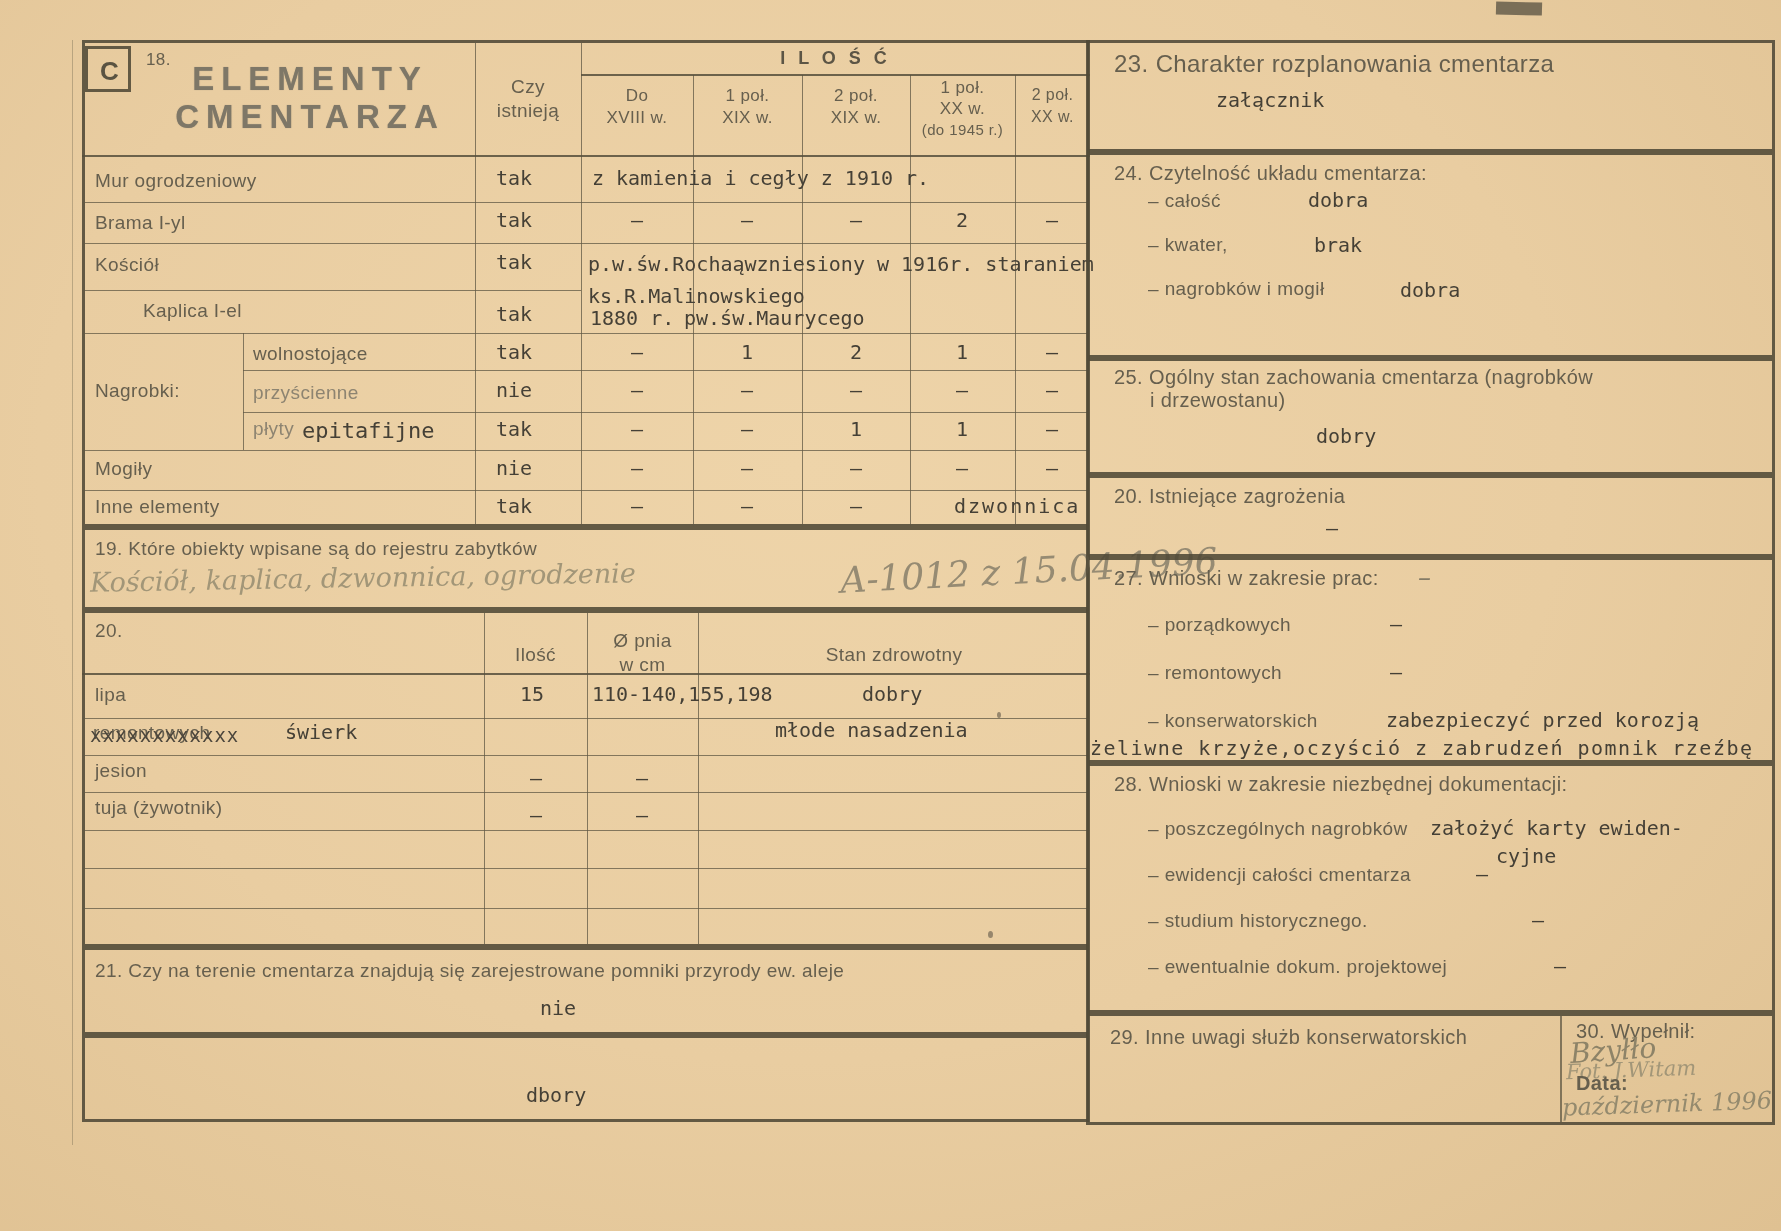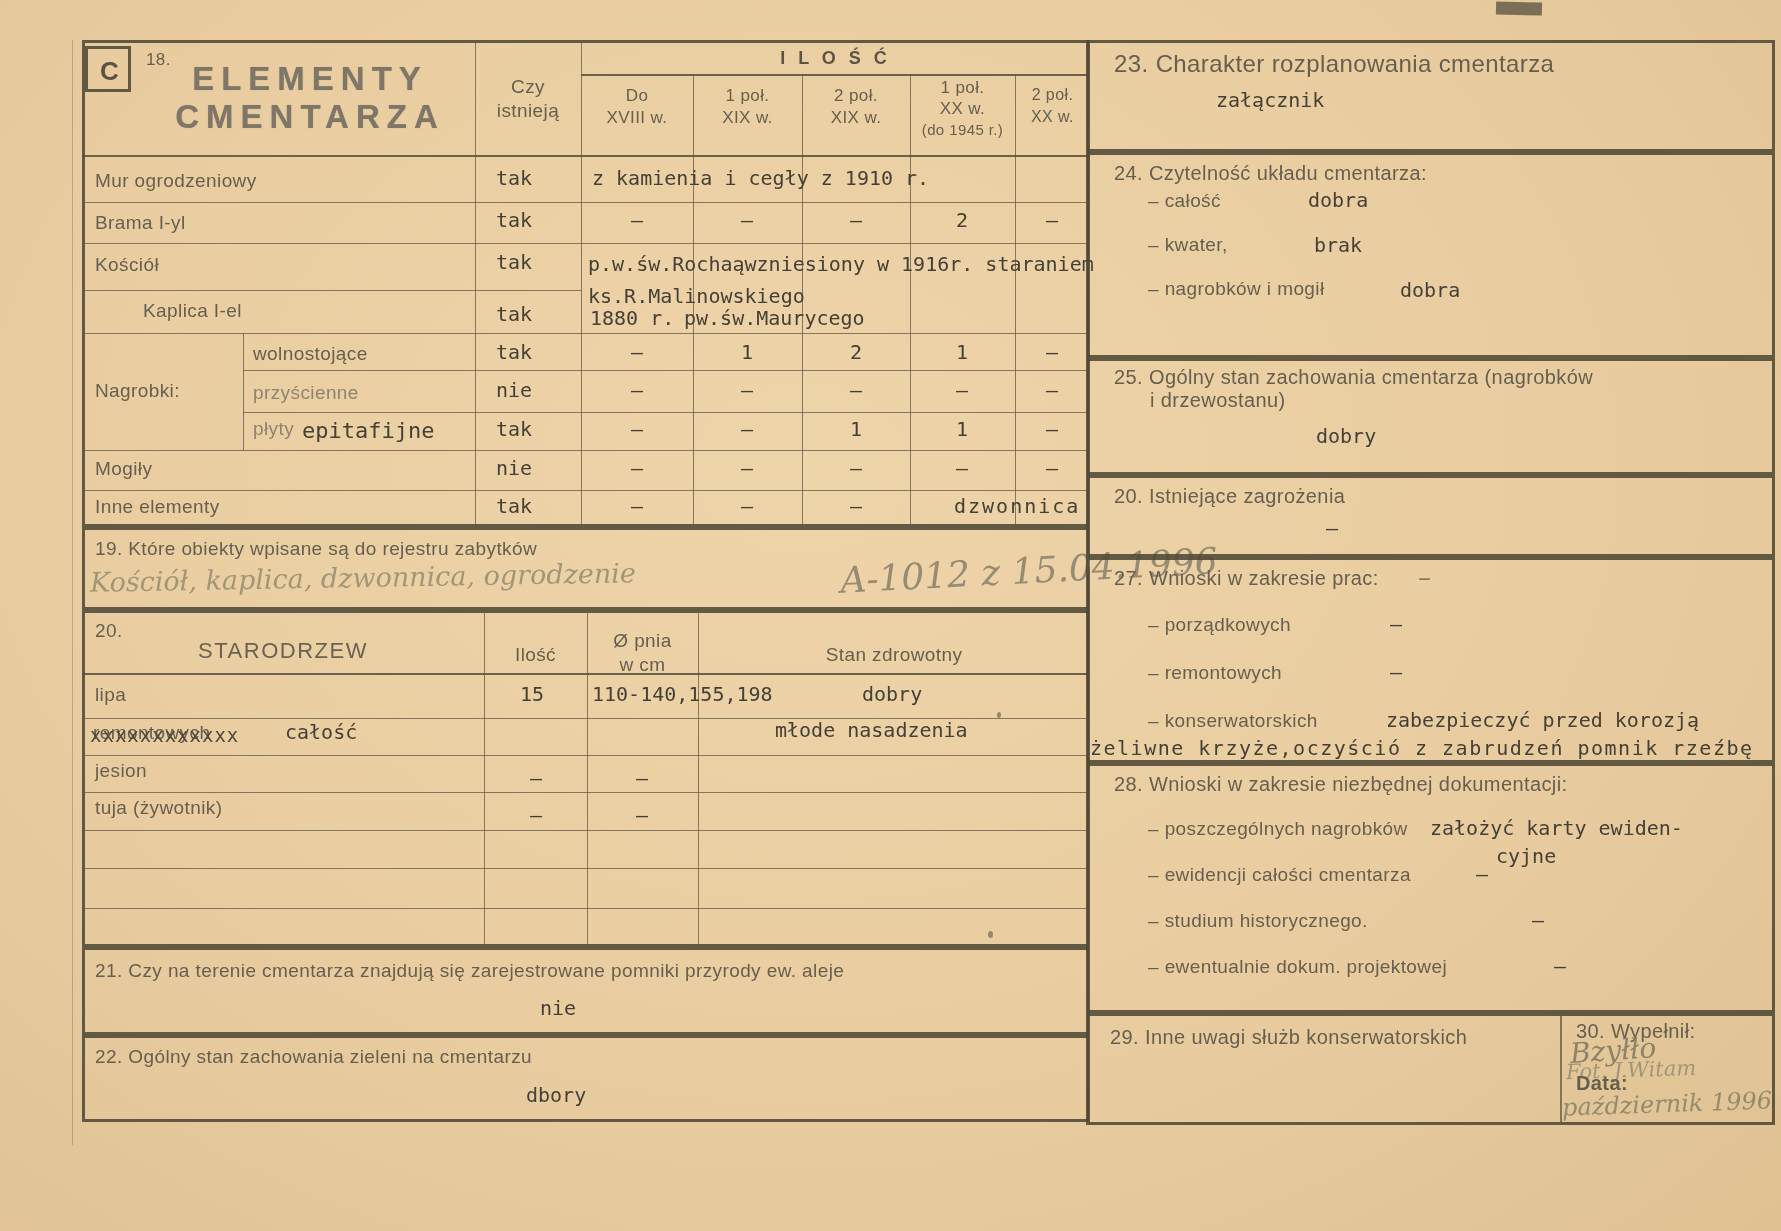--- a/index.html
+++ b/index.html
@@ -145,50 +145,48 @@
   <div class="lv" style="left:698px;top:613px;height:331px;"></div>
   <div class="lh2" style="left:82px;top:673px;width:1008px;"></div>
   <div class="lh" style="left:82px;top:718px;width:1008px;"></div>
   <div class="lh" style="left:82px;top:755px;width:1008px;"></div>
   <div class="lh" style="left:82px;top:792px;width:1008px;"></div>
   <div class="lh" style="left:82px;top:830px;width:1008px;"></div>
   <div class="lh" style="left:82px;top:868px;width:1008px;"></div>
   <div class="lh" style="left:82px;top:908px;width:1008px;"></div>
 
   <span class="p" style="left:95px;top:620px;">20.</span>
-  <div class="p ctr" style="left:82px;top:638px;width:402px;font-size:22px;letter-spacing:1.5px;color:#6a6354;">STARODRZEW</div>
   <div class="p ctr" style="left:484px;top:644px;width:103px;">Ilość</div>
   <div class="p ctr" style="left:587px;top:630px;width:111px;">Ø pnia</div>
   <div class="p ctr" style="left:587px;top:654px;width:111px;">w cm</div>
   <div class="p ctr" style="left:698px;top:644px;width:392px;">Stan zdrowotny</div>
 
   <span class="p" style="left:95px;top:684px;">lipa</span>
   <span class="t" style="left:520px;top:682px;">15</span>
   <span class="t" style="left:592px;top:682px;">110-140,155,198</span>
   <span class="t" style="left:862px;top:682px;">dobry</span>
 
   <span class="p" style="left:93px;top:722px;">remontowych</span>
   <span class="t" style="left:90px;top:724px;font-size:19px;letter-spacing:1px;color:#4c463c;">xxxxxxxxxxxx</span>
-  <span class="t" style="left:285px;top:720px;">całość</span>
+  <span class="t" style="left:285px;top:720px;">świerk</span>
   <span class="t" style="left:775px;top:718px;">młode nasadzenia</span>
 
   <span class="p" style="left:95px;top:760px;">jesion</span>
   <span class="t dash" style="left:536px;top:766px;">–</span>
   <span class="t dash" style="left:642px;top:766px;">–</span>
 
   <span class="p" style="left:95px;top:797px;">tuja (żywotnik)</span>
   <span class="t dash" style="left:536px;top:803px;">–</span>
   <span class="t dash" style="left:642px;top:803px;">–</span>
 
   <div class="box" style="left:82px;top:947px;width:1008px;height:88px;"></div>
   <span class="p" style="left:95px;top:960px;">21. Czy na terenie cmentarza znajdują się zarejestrowane pomniki przyrody ew. aleje</span>
   <span class="t" style="left:540px;top:996px;">nie</span>
 
   <div class="box" style="left:82px;top:1035px;width:1008px;height:87px;"></div>
-  <span class="p" style="left:95px;top:1046px;">22. Ogólny stan zachowania zieleni na cmentarzu</span>
   <span class="t" style="left:526px;top:1083px;">dbory</span>
 
   <div class="box" style="left:1086px;top:40px;width:689px;height:112px;"></div>
   <span class="p" style="left:1114px;top:50px;font-size:24px;">23. Charakter rozplanowania cmentarza</span>
   <span class="t" style="left:1216px;top:88px;">załącznik</span>
 
   <div class="box" style="left:1086px;top:152px;width:689px;height:206px;"></div>
   <span class="p" style="left:1114px;top:162px;font-size:20px;">24. Czytelność układu cmentarza:</span>
   <span class="p" style="left:1148px;top:190px;">– całość</span>
   <span class="t" style="left:1308px;top:188px;">dobra</span>

